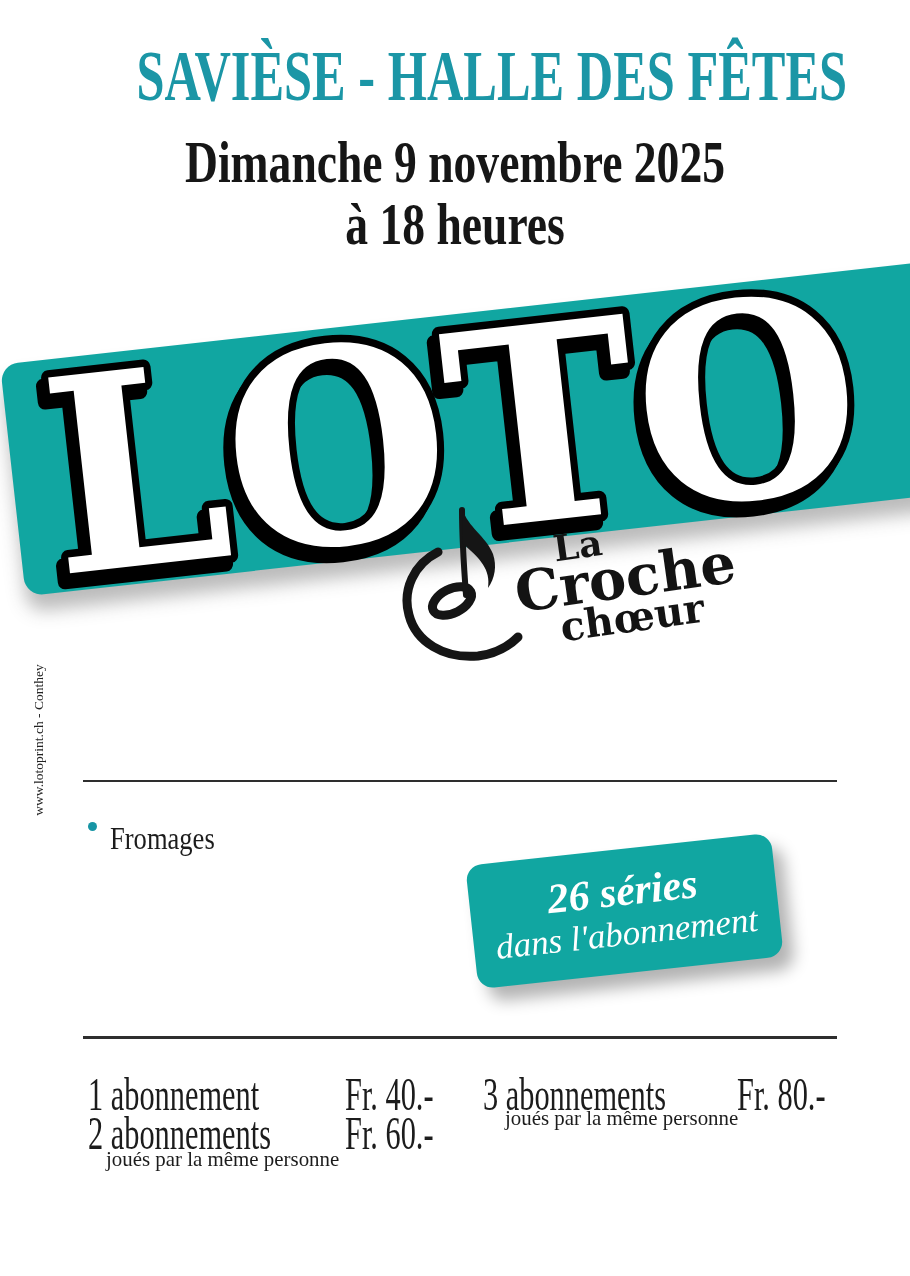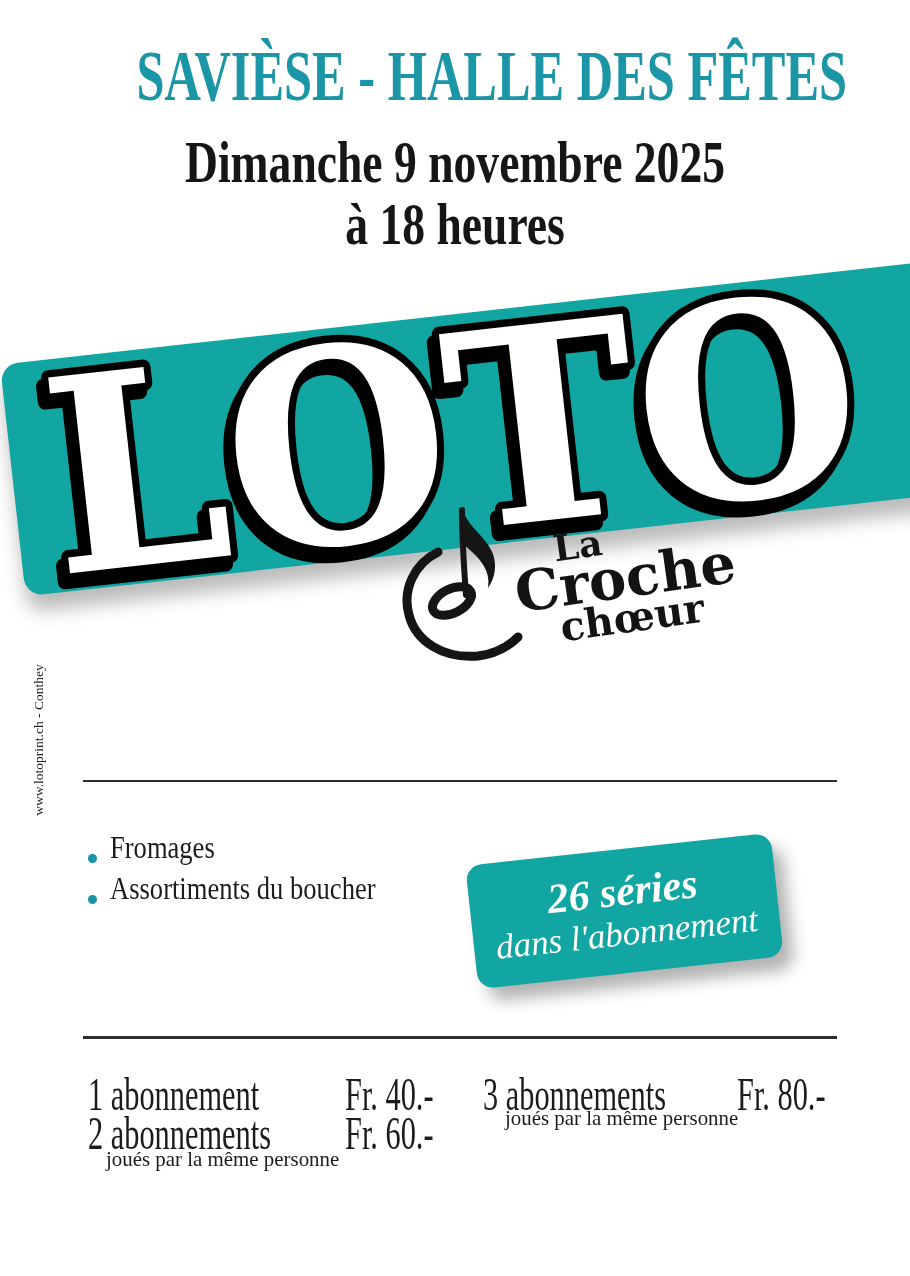--- a/index.html
+++ b/index.html
@@ -46,21 +46,21 @@
     position:absolute;left:39px;top:740px;
     transform:translate(-50%,-50%) rotate(-90deg);
     font-size:13.5px;color:#222;white-space:nowrap;
   }
   
   .rule{position:absolute;left:83px;width:754px;background:#2e2e2e;}
   .rule1{top:780px;height:2px;}
   .rule2{top:1036px;height:3px;}
   
   .prizes{position:absolute;left:88px;top:822px;}
-  .prize-item{display:flex;align-items:flex-end;height:41px;}
+  .prize-item{display:flex;align-items:flex-start;height:41px;}
   .bullet{width:9px;height:9px;border-radius:50%;margin-right:13px;flex:0 0 auto;}
   .prize-label{
     font-size:32px;line-height:1;white-space:nowrap;display:inline-block;
     transform:scaleX(0.83);transform-origin:0 50%;
   }
   
   .series-box{
     position:absolute;left:471px;top:849px;width:307px;height:124px;
     border-radius:16px;transform:rotate(-6.2deg);
     box-shadow:10px 14px 16px rgba(0,0,0,0.30);
@@ -111,24 +111,20 @@
   <div class="credit">www.lotoprint.ch - Conthey</div>
 
   <div class="rule rule1"></div>
   <div class="rule rule2"></div>
 
   <div class="prizes">
     <div class="prize-item">
       <span class="bullet" style="background:#1795A5;"></span>
       <span class="prize-label">Fromages</span>
     </div>
-    <div class="prize-item">
-      <span class="bullet" style="background:#1795A5;"></span>
-      <span class="prize-label">Assortiments du boucher</span>
-    </div>
   </div>
 
   <div class="series-box" style="background:#11A6A1;">
     <div class="series-line1">26 séries</div>
     <div class="series-line2">dans l'abonnement</div>
   </div>
 
   <div class="p-big" style="left:88px;top:1072px;">1 abonnement</div>
   <div class="p-big" style="left:345px;top:1072px;">Fr. 40.-</div>
 

